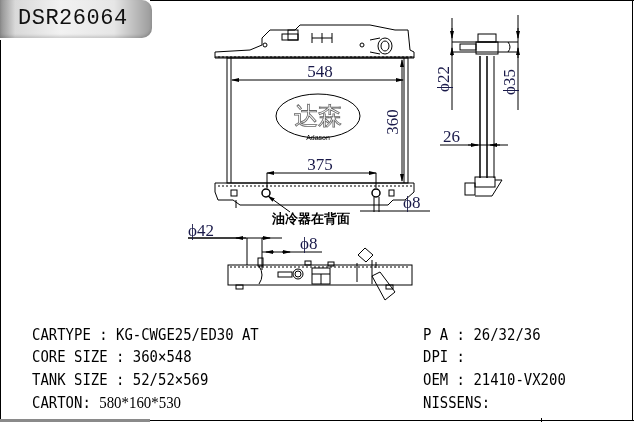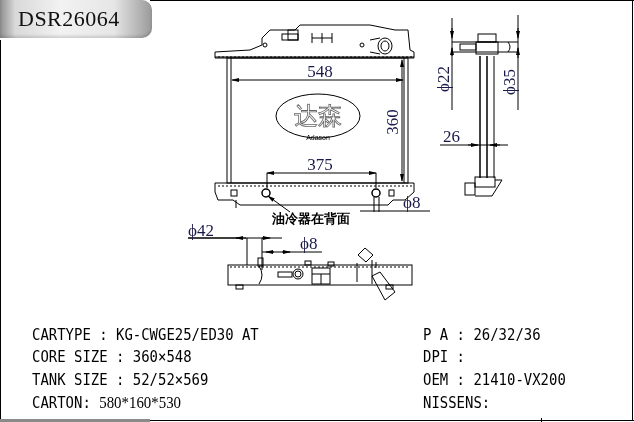--- a/index.html
+++ b/index.html
@@ -12,21 +12,21 @@
     .bottom-tick { position: absolute; left: 541px; top: 418px; width: 1px; height: 4px; background: #000; }
 
     .title-tab {
       position: absolute; left: 0; top: 0; width: 152px; height: 38px;
       border-radius: 0 10px 10px 0;
       background: linear-gradient(to right, #8f8f8f 0%, #d9d9d9 10%, #f2f2f2 40%, #e6e6e6 75%, #9a9a9a 100%);
       box-shadow: inset 0 -2px 3px rgba(0,0,0,0.15);
     }
     .title-text {
       position: absolute; left: 18px; top: 6px;
-      font-family: Liberation Serif, serif;
+      font-family: Liberation Mono, monospace;
       font-size: 22px; color: #111; letter-spacing: 0.5px;
     }
 
     .drawing { position: absolute; left: 0; top: 0; width: 634px; height: 320px; }
 
     .spec {
       position: absolute;
       font-family: "DejaVu Sans Mono", "Liberation Mono", monospace;
       font-size: 15px; color: #000; white-space: pre; line-height: 22px;
       transform: scaleX(0.93); transform-origin: left center;

